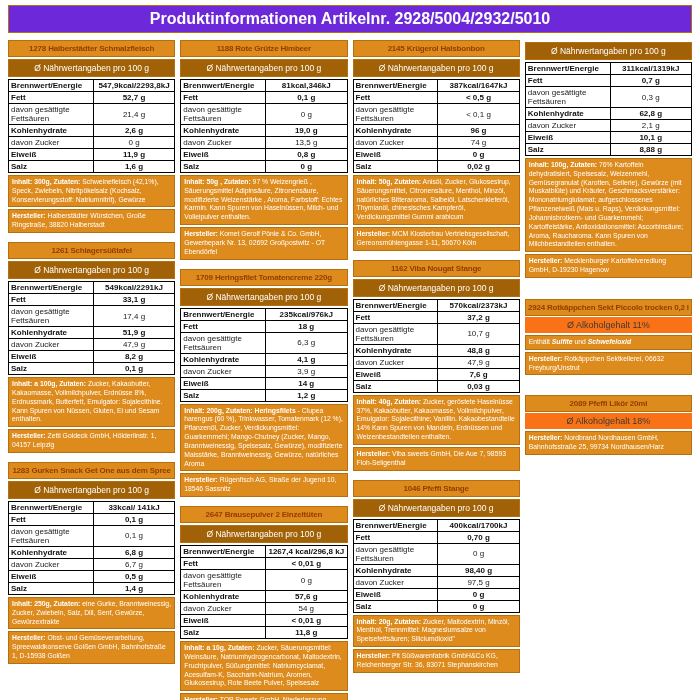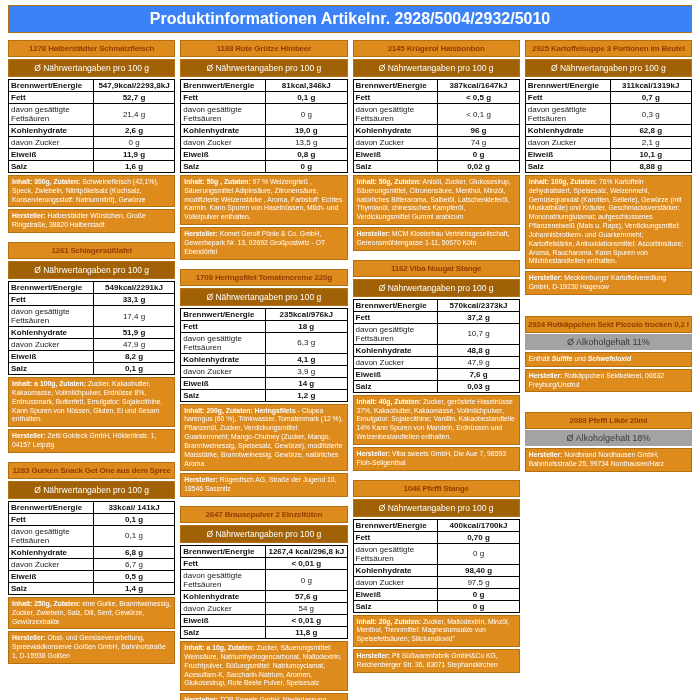--- a/index.html
+++ b/index.html
@@ -1,25 +1,25 @@
 <!DOCTYPE html>
 <html><head>
 <meta charset="utf-8">
 <style>
   html,body{margin:0;padding:0;background:#fff;}
   body{width:700px;height:700px;font-family:"Liberation Sans",sans-serif;-webkit-font-smoothing:antialiased;}
   .page{padding:5px 8px 0 8px;}
-  .hdr{background:#3b82f6;color:#fff;font-weight:bold;text-align:center;font-size:16px;padding:4px 0;border:1px solid #b4700f;}
+  .hdr{background:#6d28d9;color:#fff;font-weight:bold;text-align:center;font-size:16px;padding:4px 0;border:1px solid #b4700f;}
   .grid{display:flex;gap:5px;margin-top:7px;align-items:flex-start;}
   .col{flex:1;display:flex;flex-direction:column;gap:9px;min-width:0;}
   .card{display:flex;flex-direction:column;}
   .r1{min-height:156px;} .r2{min-height:156px;} .r3{min-height:146px;}
   .ct{background:#de8b1e;color:#933d00;font-weight:bold;font-size:8px;letter-spacing:-0.2px;text-align:center;padding:3px 1px;white-space:nowrap;overflow:hidden;border:1px solid #b4700f;}
   .cs{background:#a16207;color:#fff;font-size:8.5px;text-align:center;padding:3px 0;margin-top:2px;border:1px solid #b4700f;}
-  .acs{background:#a3a3a3;color:#3a3a3a;font-size:9px;text-align:center;padding:3px 0;margin-top:1px;}
+  .acs{background:#f97316;color:#3a3a3a;font-size:9px;text-align:center;padding:3px 0;margin-top:1px;}
   .nt{border-collapse:collapse;width:100%;margin-top:2px;font-size:8px;table-layout:fixed;}
   .nt td{border:1px solid #000;padding:1px 2px;font-weight:bold;color:#111;vertical-align:middle;}
   .nt td.v{text-align:center;width:46%;}
   .nt tr.sub td{font-weight:normal;color:#222;}
   .ing{background:#de8b1e;color:#fff;font-size:6.8px;line-height:1.3;padding:2px 3px;margin-top:2px;flex:1;border:1px solid #b4700f;}
   .her{background:#de8b1e;color:#fff;font-size:6.8px;line-height:1.3;padding:2px 3px;margin-top:2px;border:1px solid #b4700f;}
   .ing b,.her b{font-weight:bold;}
   .bi{font-weight:bold;font-style:italic;}
   .gap-lg{margin-top:12px;} .gap-md{margin-top:11px;}
 </style>
@@ -387,21 +387,20 @@
         </tbody>
           </table>
         <div class="ing"><b>Inhalt: 20g, Zutaten:</b> <span>Zucker, Maltodextrin, Minzöl, Menthol, Trennmittel: Magnesiumsalze von Speisefettsäuren; Siliciumdioxid"</span></div>
         <div class="her"><b>Hersteller:</b> <span>Pit Süßwarenfabrik GmbH&amp;Co KG, Reichenberger Str. 36, 83071 Stephanskirchen</span></div>
       </div>
     </div>
 
     <div class="col">
 
       <div class="card r1">
-        <div class="ct">2925 Kartoffelsuppe 3 Portionen im Beutel</div>
         <div class="cs">Ø Nährwertangaben pro 100 g</div>
         <table class="nt">
           <tbody>
               <tr>
                 <td>Brennwert/Energie</td>
                 <td class="v">311kcal/1319kJ</td>
               </tr>
           <tr>
                 <td>Fett</td>
                 <td class="v">0,7 g</td>

